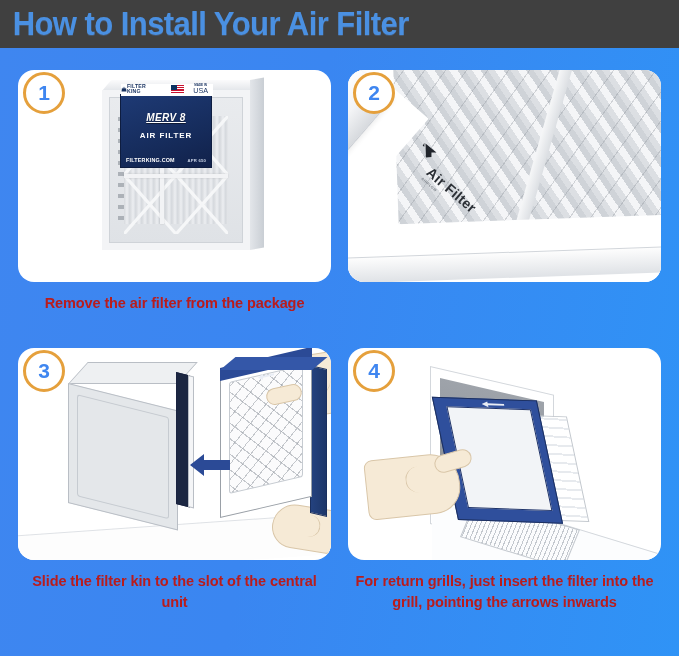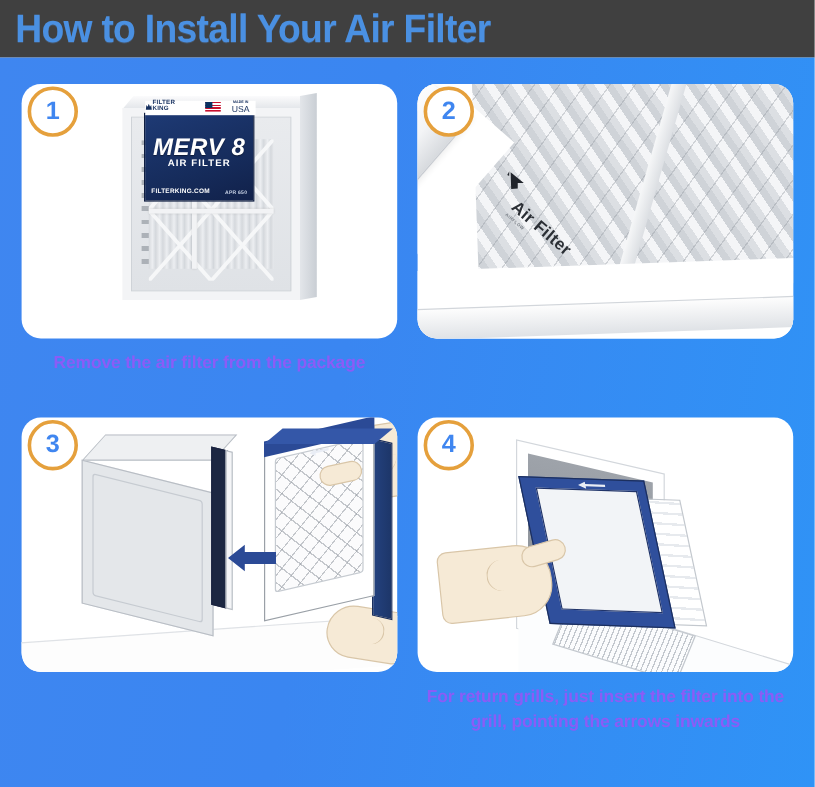--- a/index.html
+++ b/index.html
@@ -46,21 +46,21 @@
 
   .badge{
     position:absolute;left:5px;top:2px;width:42px;height:42px;border-radius:50%;
     background:#ffffff;border:3px solid #e5a03c;box-sizing:border-box;
     display:flex;align-items:center;justify-content:center;
     font-size:21px;font-weight:bold;color:#3f86f0;z-index:6;
   }
 
   .caption{
     width:313px;margin-top:11px;text-align:center;
-    color:#8b5cf6;font-size:14.5px;font-weight:bold;line-height:21px;
+    color:#b91c1c;font-size:14.5px;font-weight:bold;line-height:21px;
     letter-spacing:-0.1px;
   }
 
   
   .photo1{position:absolute;left:76px;top:8px;width:170px;height:178px;}
   .f-body{
     position:absolute;left:8px;top:12px;width:148px;height:160px;
     background:linear-gradient(180deg,#e9ebee 0%,#dfe2e6 100%);
     border:7px solid #f3f4f6;box-sizing:border-box;
     box-shadow:inset 0 0 0 1px #cfd3d8;
@@ -118,22 +118,23 @@
   .flag:after{
     content:"";position:absolute;left:0;top:0;width:6px;height:4.5px;background:#0a3161;
   }
   .lab-usa{
     position:absolute;right:3px;top:-11px;text-align:center;color:#16305f;
   }
   .lab-usa .made{display:block;font-size:3px;font-weight:bold;line-height:3.4px;}
   .lab-usa .usa{display:block;font-size:7.2px;font-weight:normal;line-height:7.6px;}
   .lab-merv{
     position:absolute;left:0;right:0;top:17px;text-align:center;
-    font-size:20px;font-weight:bold;font-style:italic;letter-spacing:.4px;
+    font-size:10px;font-weight:bold;font-style:italic;letter-spacing:.4px;
     text-shadow:0 1px 1px rgba(0,0,0,.45);
+    text-decoration:underline;
   }
   .lab-af{
     position:absolute;left:0;right:0;top:36px;text-align:center;
     font-size:8px;font-weight:bold;letter-spacing:.9px;
   }
   .lab-url{
     position:absolute;left:5px;bottom:4px;font-size:5.4px;font-weight:bold;
     letter-spacing:.2px;
   }
   .lab-apr{
@@ -464,20 +465,21 @@
             <svg class="fil3-arrowmark" viewBox="0 0 16 8">
               <path d="M0 4 L5 1 L5 3 L16 3 L16 5 L5 5 L5 7 Z" fill="#e9edf5"></path>
             </svg>
           </div>
 
           <div class="thumb-top"></div>
         </div>
 
         <div class="badge">3</div>
       </div>
+      <div class="caption">Slide the filter kin to the slot of the central unit</div>
     </div>
 
     <div class="cell c4">
       <div class="card">
 
         <div class="photo4">
           <div class="g-wall"></div>
           <div class="g-duct"></div>
           <div class="g-ceiling"></div>
           <div class="g-vent"></div>

